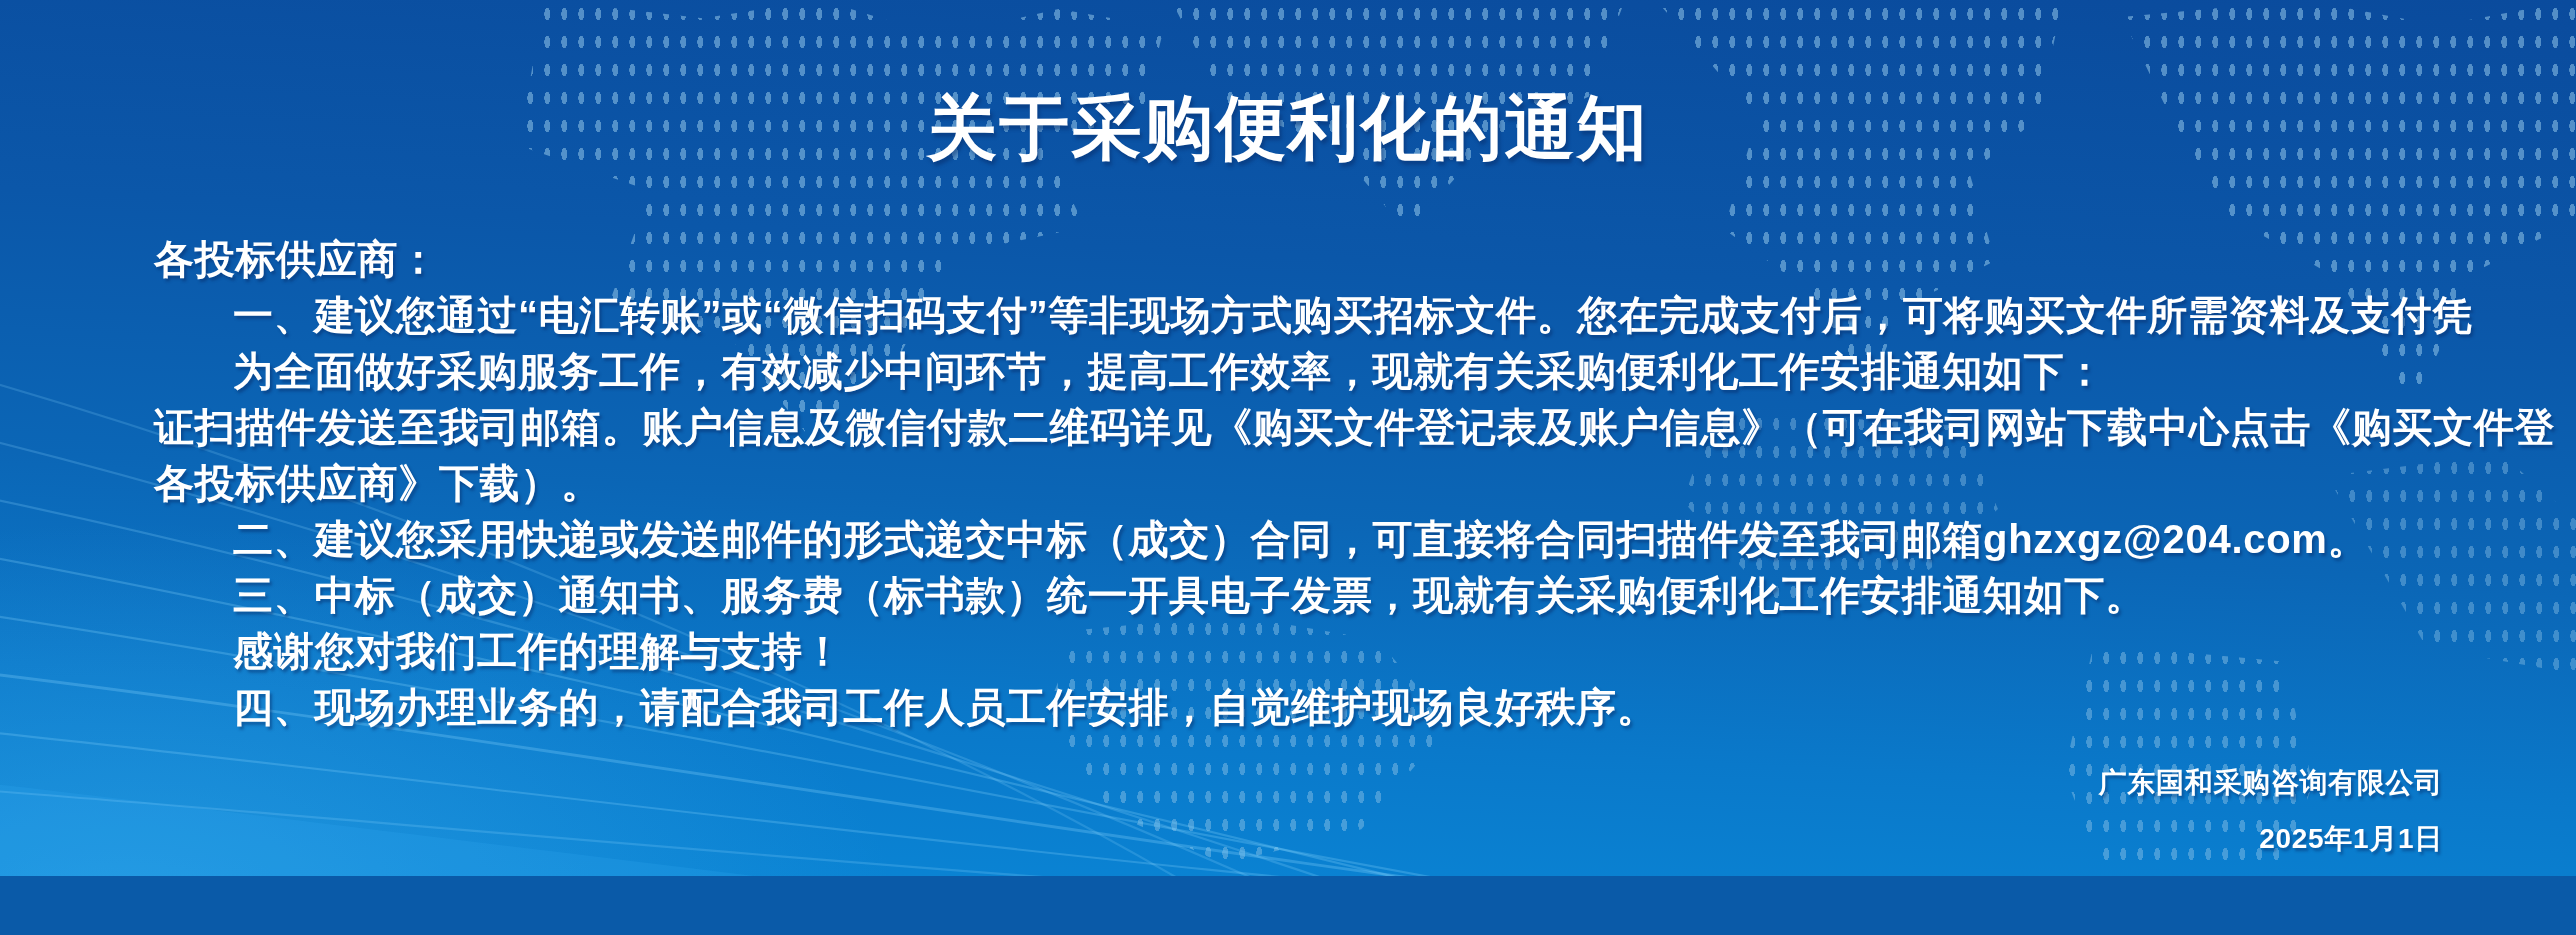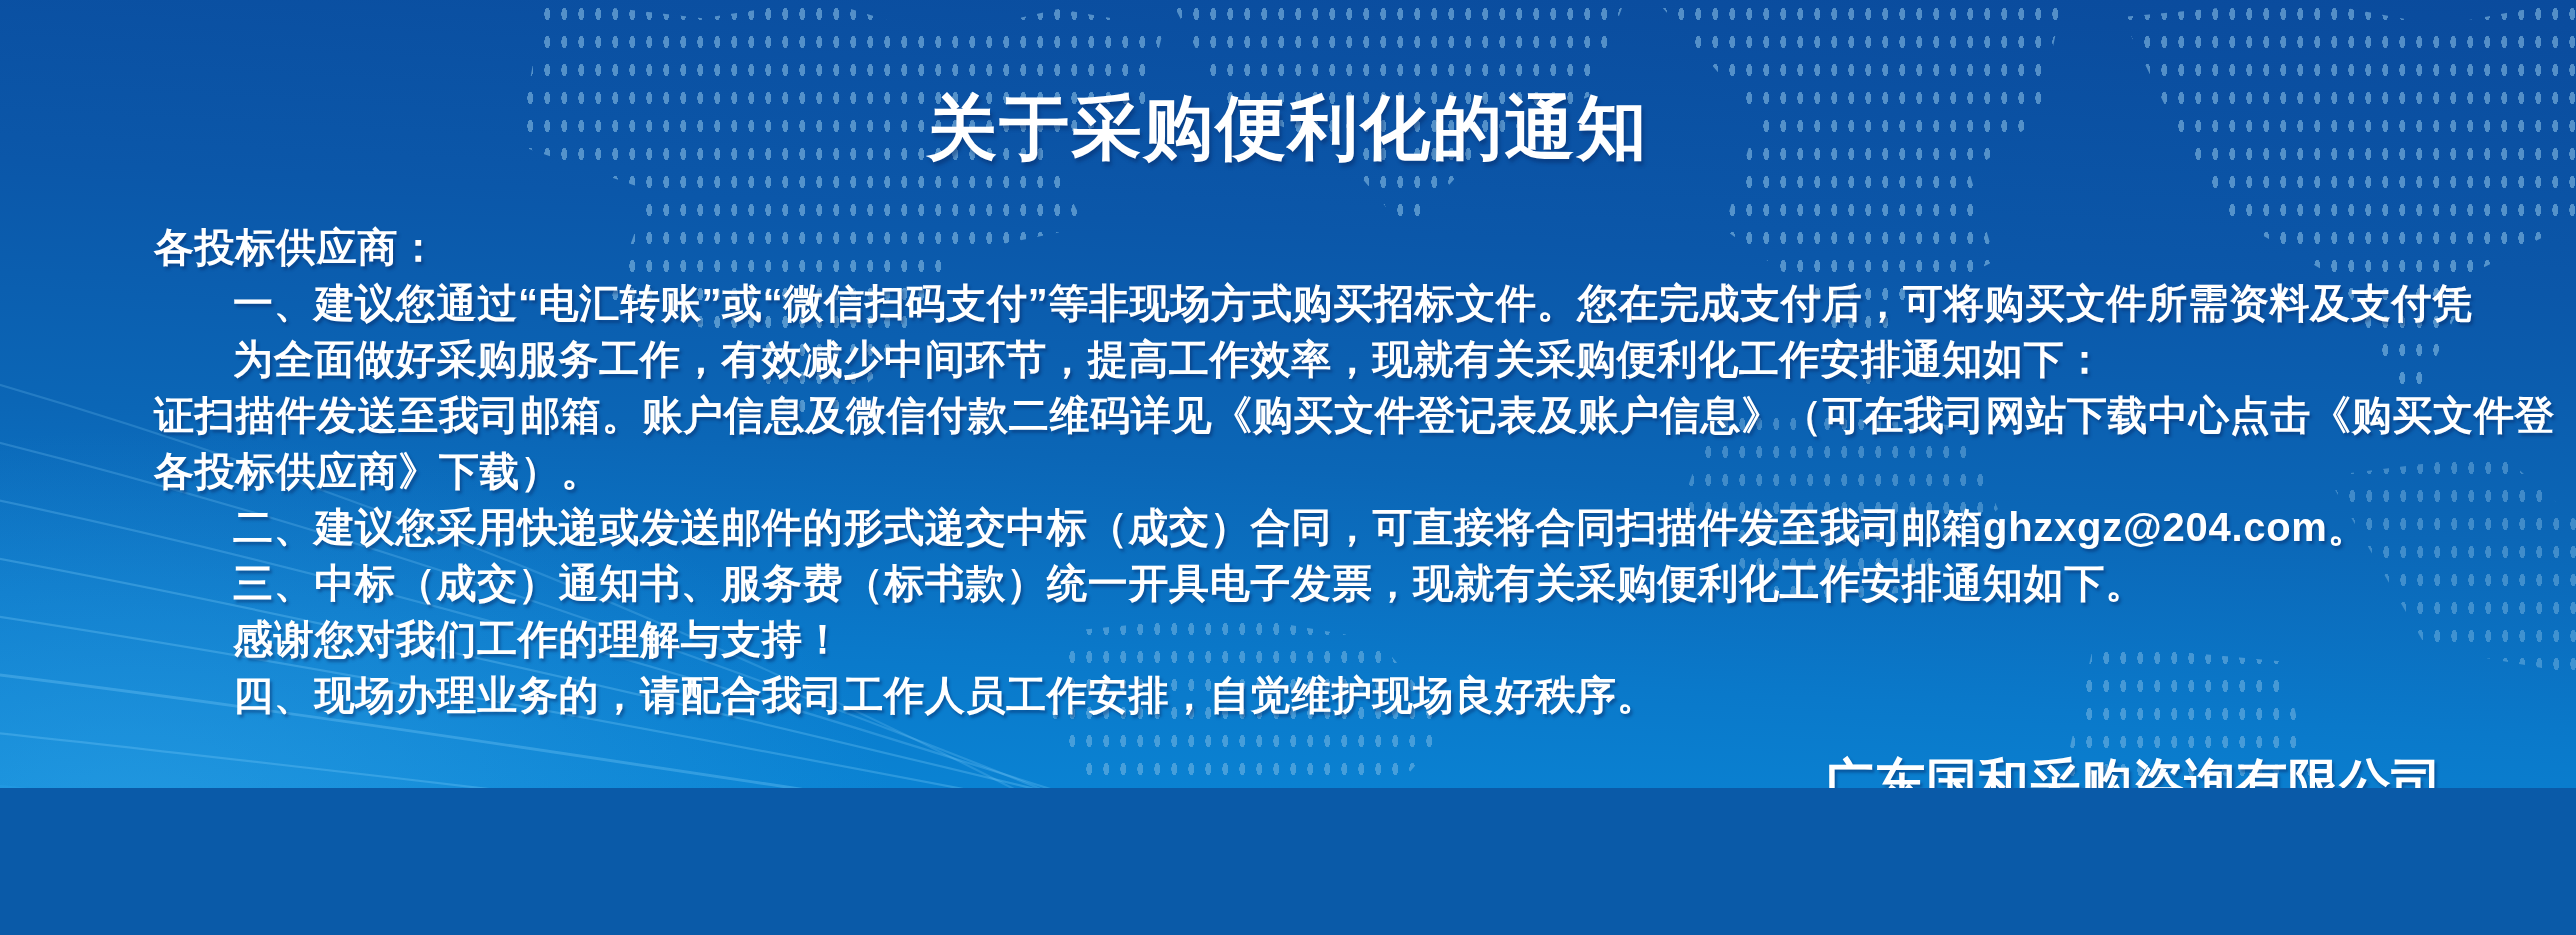--- a/index.html
+++ b/index.html
@@ -1,43 +1,43 @@
 <!DOCTYPE html>
 <html style="font-size:11.7px"><head>
 <meta charset="utf-8">
 <style>
   html,body{margin:0;padding:0;background:#0a5aa8;}
   .canvas{
-    position:relative;width:2576px;height:788px;overflow:hidden;
+    position:relative;width:2576px;height:876px;overflow:hidden;
     font-family:"Liberation Sans","DejaVu Sans",sans-serif;color:var(--text,#fff);
     background:
       radial-gradient(ellipse 1098px 556px at 5% 104%, rgba(70,180,240,.38), rgba(70,180,240,0) 70%),
       linear-gradient(183deg, var(--bg_top,#0a4b9d) 0%, #0b57a9 32%, var(--bg_mid,#0b66b6) 58%, #0a79ca 80%, var(--bg_bottom,#0a86d6) 100%);
   }
   .dots{
     position:absolute;opacity:.55;pointer-events:none;
     background-image:radial-gradient(ellipse 4.8px 9.5px at 8.4px 14px, var(--map_dots,#8fc4e8) 62%, rgba(143,196,232,0) 64%);
     background-size:17px 28px;
   }
   .arcs{position:absolute;left:0;top:0;width:2576px;height:936px;pointer-events:none;}
   .content{position:absolute;inset:0;}
   .title{
     padding-top:82px;text-align:center;
     font-size:70px;font-weight:bold;letter-spacing:2.2px;
     text-shadow:2.2px 3.7px 3.7px rgba(6,40,100,.45);
   }
   .body{
-    margin-top:43px;padding-left:154px;padding-right:110px;
+    margin-top:55px;padding-left:154px;padding-right:110px;
     font-size:40px;font-weight:bold;line-height:56px;letter-spacing:0.7px;
     text-shadow:2.2px 2.9px 2.9px rgba(6,40,100,.45);white-space:nowrap;
   }
   .line.ind{text-indent:79px;}
   .sig{
     position:absolute;top:755px;right:133px;text-align:right;
-    font-size:51px;font-weight:bold;line-height:56px;letter-spacing:0.7px;
+    font-size:28px;font-weight:bold;line-height:56px;letter-spacing:0.7px;
     text-shadow:2.2px 2.9px 2.9px rgba(6,40,100,.45);
   }
 </style>
 </head>
 <body>
 
 <div class="canvas" style="--bg_top: #0a4b9d; --bg_mid: #0b66b6; --bg_bottom: #0a86d6; --map_dots: #8fc4e8; --text: #ffffff;">
 
   <div class="dots" style="left:505px;top:0;width:659px;height:454px;
               clip-path:polygon(6% 0,30% 4%,48% 0,66% 8%,84% 2%,100% 6%,97% 24%,82% 32%,88% 50%,68% 56%,60% 78%,46% 96%,34% 74%,16% 66%,22% 42%,2% 32%);"></div>

